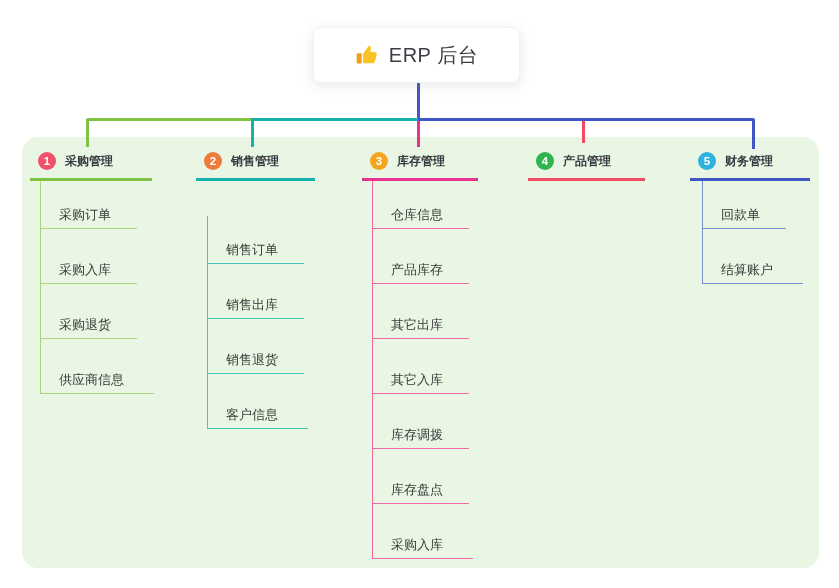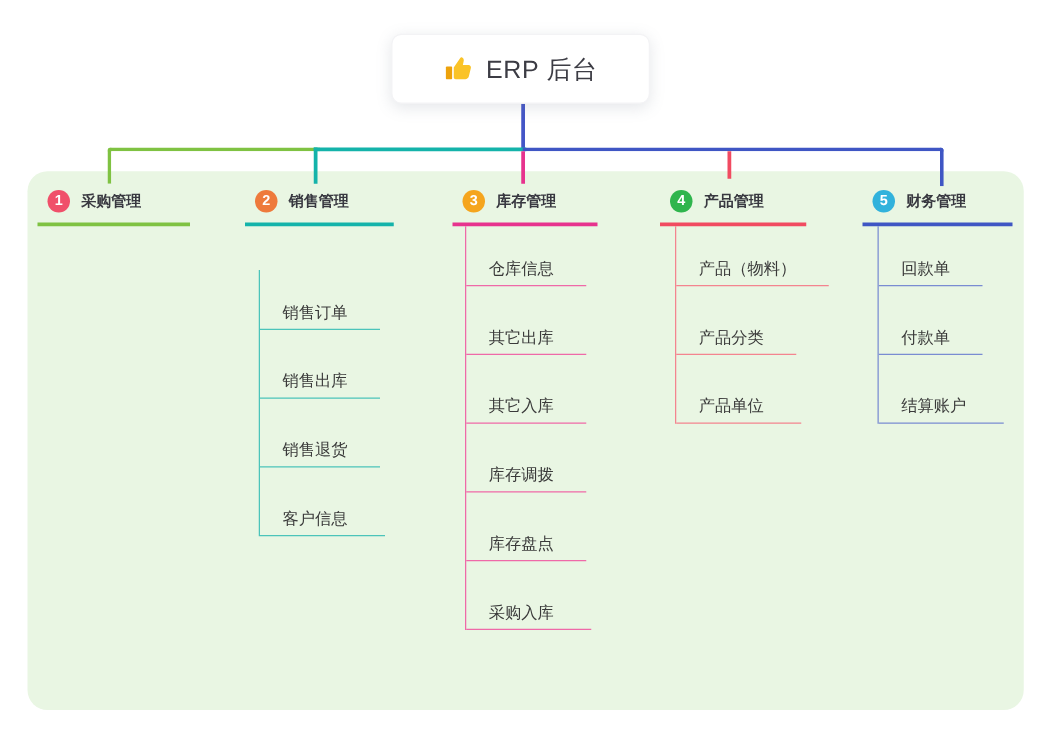--- a/index.html
+++ b/index.html
@@ -83,20 +83,34 @@
       <path fill="#fac327" d="M8 11l5.2-7.6c.3-.5 1-.7 1.5-.4.9.5 1.5 1.5 1.3 2.6l-.7 3.4h4.5c1.3 0 2.2 1.2 1.9 2.4l-1.6 6.6c-.3 1.3-1.5 2.3-2.9 2.3H9.6c-.9 0-1.6-.7-1.6-1.6V11z"></path>
     </svg>
     <span class="root-title">ERP 后台</span>
   </div>
 
   <div class="branch b1" style="--c: #7fc242; --lc: #a8d57f; --bc: #f0506a;">
   <div class="bhead">
     <span class="badge">1</span>
     <span class="blabel">采购管理</span>
   </div>
+  <div class="bitems">
+        <div class="bitem">
+          <span>采购订单</span>
+        </div>
+        <div class="bitem">
+          <span>采购入库</span>
+        </div>
+        <div class="bitem">
+          <span>采购退货</span>
+        </div>
+        <div class="bitem">
+          <span>供应商信息</span>
+        </div>
+      </div>
 </div>
   <div class="branch b2" style="--c: #14b3aa; --lc: #4cc4ba; --bc: #ee7a3c;">
   <div class="bhead">
     <span class="badge">2</span>
     <span class="blabel">销售管理</span>
   </div>
   <div class="bitems">
         <div class="bitem">
           <span>销售订单</span>
         </div>
@@ -114,20 +128,23 @@
   <div class="branch b3" style="--c: #e7338e; --lc: #ef69a8; --bc: #f5a51d;">
   <div class="bhead">
     <span class="badge">3</span>
     <span class="blabel">库存管理</span>
   </div>
   <div class="bitems">
         <div class="bitem">
           <span>仓库信息</span>
         </div>
         <div class="bitem">
+          <span>产品库存</span>
+        </div>
+        <div class="bitem">
           <span>其它出库</span>
         </div>
         <div class="bitem">
           <span>其它入库</span>
         </div>
         <div class="bitem">
           <span>库存调拨</span>
         </div>
         <div class="bitem">
           <span>库存盘点</span>
@@ -135,43 +152,29 @@
         <div class="bitem">
           <span>采购入库</span>
         </div>
       </div>
 </div>
   <div class="branch b4" style="--c: #f14b61; --lc: #f4848f; --bc: #2fb54d;">
   <div class="bhead">
     <span class="badge">4</span>
     <span class="blabel">产品管理</span>
   </div>
-  <div class="bitems">
-        <div class="bitem">
-          <span>产品（物料）</span>
-        </div>
-        <div class="bitem">
-          <span>产品分类</span>
-        </div>
-        <div class="bitem">
-          <span>产品单位</span>
-        </div>
-      </div>
 </div>
   <div class="branch b5" style="--c: #3f56c4; --lc: #7a8cd2; --bc: #31b2dc;">
   <div class="bhead">
     <span class="badge">5</span>
     <span class="blabel">财务管理</span>
   </div>
   <div class="bitems">
         <div class="bitem">
           <span>回款单</span>
         </div>
         <div class="bitem">
-          <span>付款单</span>
-        </div>
-        <div class="bitem">
           <span>结算账户</span>
         </div>
       </div>
 </div>
 
 </div>
 
 </body></html>

